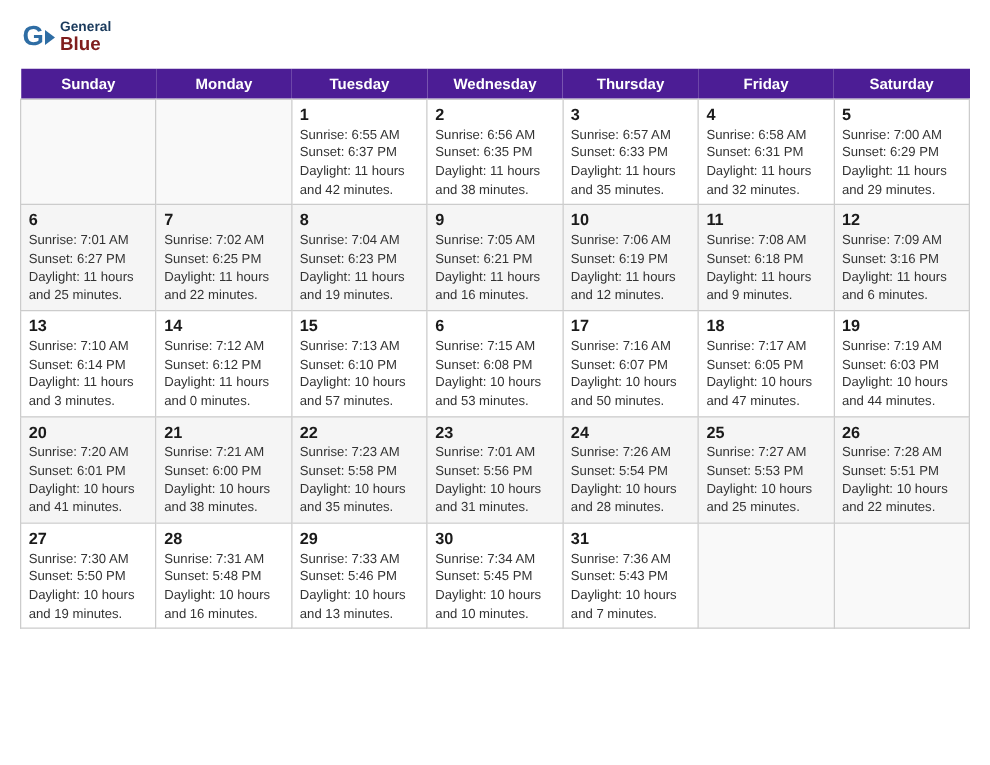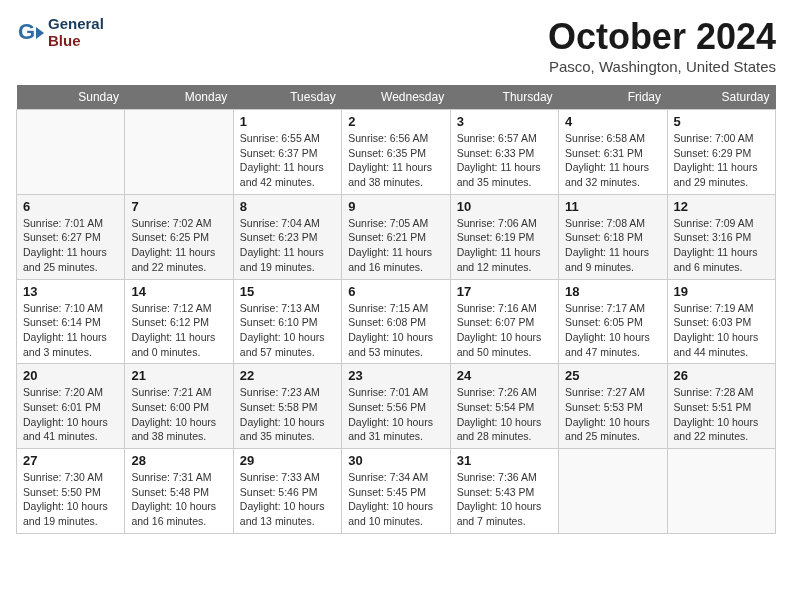--- a/index.html
+++ b/index.html
@@ -34,26 +34,26 @@
     .location {
       font-size: 15px;
       color: #444;
     }
     table {
       width: 100%;
       border-collapse: collapse;
       font-size: 11px;
     }
     th {
-      background-color: #737373;
+      background-color: #4c1d95;
       color: #fff;
-      text-align: right;
+      text-align: center;
       padding: 5px 6px;
       font-size: 12px;
-      font-weight: normal;
+      font-weight: bold;
     }
     td {
       border: 1px solid #ccc;
       vertical-align: top;
       padding: 4px 6px;
       height: 80px;
       width: 14.28%;
     }
     .day-number {
       font-size: 13px;
@@ -74,27 +74,23 @@
 </head>
 <body>
 
 <div class="header">
   <div class="logo">
     <svg class="logo-icon" viewBox="0 0 28 28">
       <text x="2" y="20" font-size="22" fill="#2e6da4" font-family="Arial" font-weight="bold">G</text>
       <polygon points="20,8 28,14 20,20" fill="#2e6da4"></polygon>
     </svg>
     <div>
-      <div style="font-size:15px;font-weight:bold;color:#1a3a5c;line-height:1.1;">General</div>
+      <div style="font-size:11px;font-weight:bold;color:#1a3a5c;line-height:1.1;">General</div>
       <div style="font-size:15px;font-weight:bold;color:#7f1d1d;line-height:1.1;">Blue</div>
     </div>
-  </div>
-  <div class="title-section">
-    <div class="month-title">October 2024</div>
-    <div class="location">Pasco, Washington, United States</div>
   </div>
 </div>
 
 <table>
   <thead>
     <tr id="weekday-header">
     <th>Sunday</th>
         <th>Monday</th>
         <th>Tuesday</th>
         <th>Wednesday</th>

